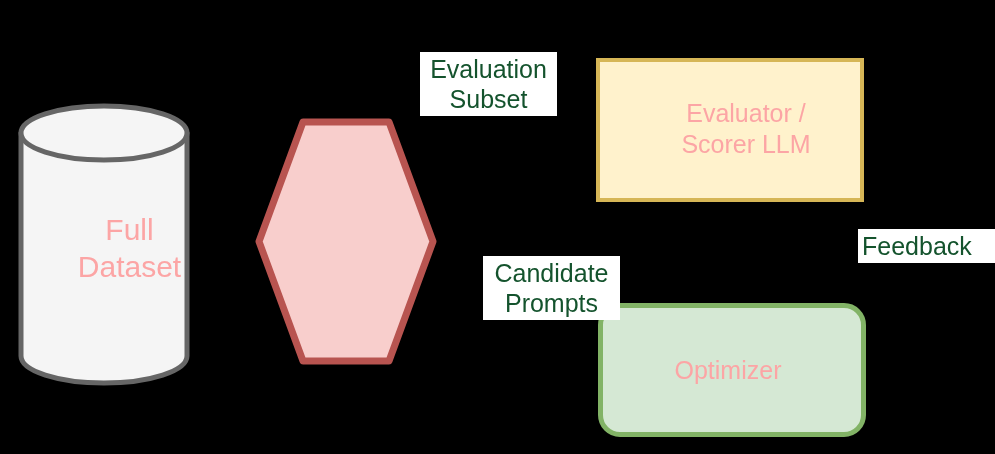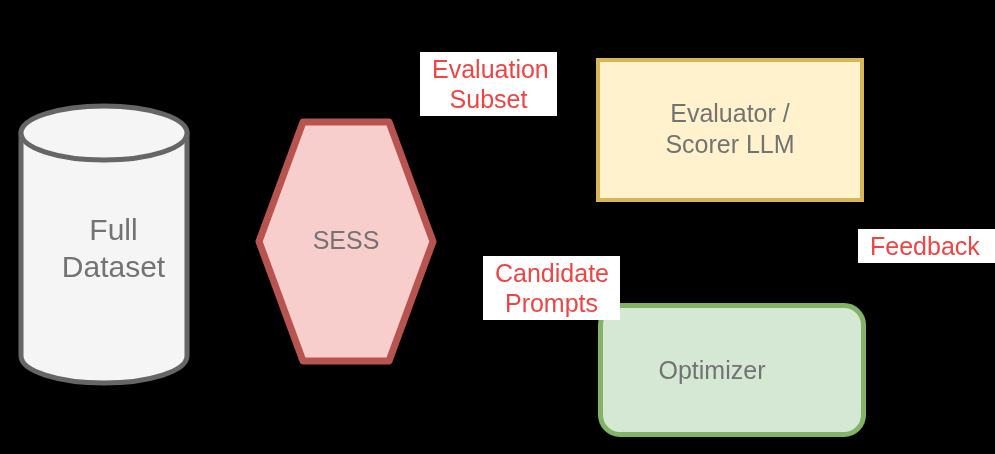--- a/index.html
+++ b/index.html
@@ -11,24 +11,25 @@
     position: relative;
     width: 995px;
     height: 454px;
     background: #000000;
     overflow: hidden;
     font-family: "Liberation Sans", sans-serif;
   }
   .node-label {
     position: absolute;
     text-align: center;
-    color: #737373;
+    color: #fca5a5;
     line-height: 1.22;
     white-space: pre-line;
     pointer-events: none;
+    margin-left: 16px;
   }
 
   
   #cylinder {
     position: absolute;
     left: 18px;
     top: 103px;
     width: 172px;
     height: 283px;
   }
@@ -90,26 +91,26 @@
     left: 598px;
     top: 355px;
     width: 228px;
     font-size: 25px;
   }
 
   
   .edge-label {
     position: absolute;
     background: #ffffff;
-    color: #ef4444;
+    color: #14532d;
     font-size: 25px;
     line-height: 1.2;
     text-align: center;
     white-space: pre-line;
-    padding: 2px 12px;
+    padding: 2px 4px;
     box-sizing: border-box;
   }
   #label-evaluation-subset {
     left: 420px;
     top: 52px;
     width: 137px;
   }
   #label-candidate-prompts {
     left: 483px;
     top: 217px;
@@ -159,21 +160,20 @@
     </svg>
   </div>
   <div class="node-label" id="cylinder-text">Full
 Dataset</div>
 
   <div id="hexagon">
     <svg width="182" height="247" viewBox="0 0 182 247" xmlns="http://www.w3.org/2000/svg">
       <polygon points="48,4 134,4 178,123.5 134,243 48,243 4,123.5" fill="#f8cecc" stroke="#b85450" stroke-width="7" stroke-linejoin="round"></polygon>
     </svg>
   </div>
-  <div class="node-label" id="hexagon-text">SESS</div>
 
   <div id="evaluator-box"></div>
   <div class="node-label" id="evaluator-text">Evaluator /
 Scorer LLM</div>
 
   <div id="optimizer-box"></div>
   <div class="node-label" id="optimizer-text">Optimizer</div>
 
   <div class="edge-label" id="label-evaluation-subset">Evaluation
 Subset</div>

